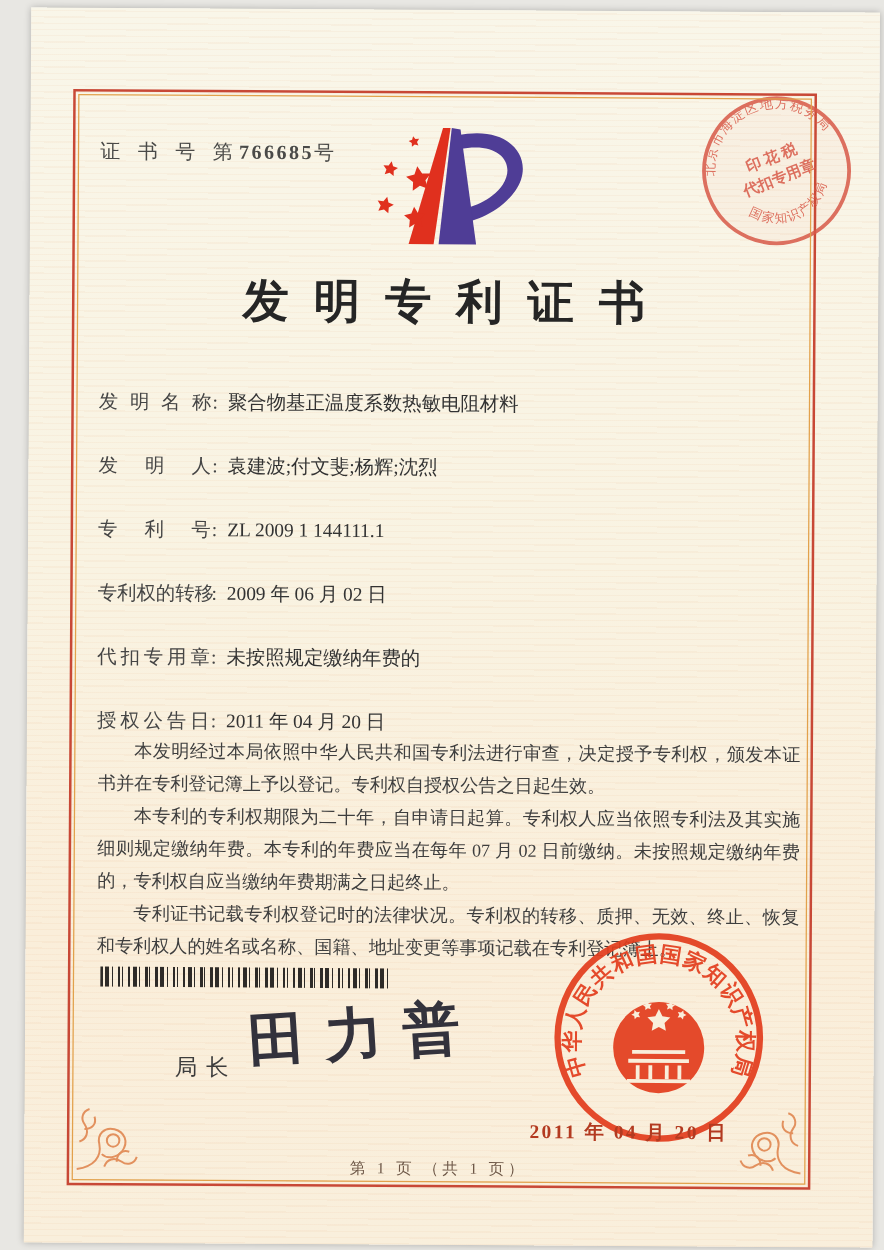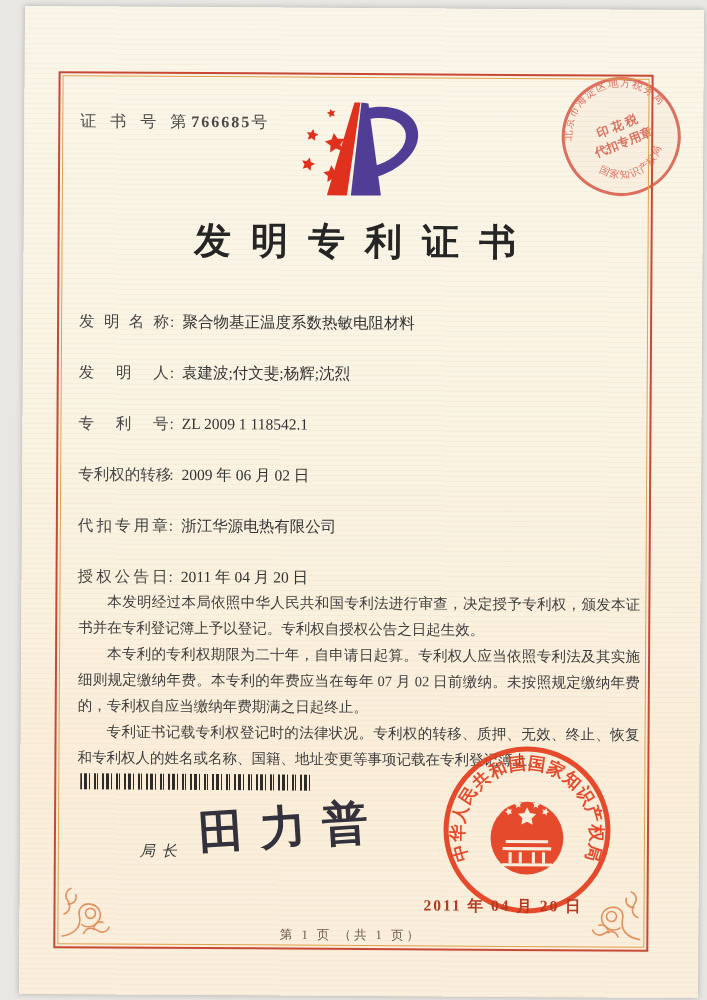--- a/index.html
+++ b/index.html
@@ -23,21 +23,21 @@
   .field .lbl{display:inline-block;width:90px;text-align:justify;text-align-last:justify;color:#454545;font-family:Liberation Serif, serif;}
   .field .sep{padding:0 8px 0 1px;color:#454545;}
   .field .val{color:#333;}
   .paras{position:absolute;left:21px;top:515px;width:562px;font-size:14.5px;
     line-height:26px;text-align:justify;color:#3e3e3e;}
   .paras p{margin:0;text-indent:2em;}
   .barcode{position:absolute;left:24px;top:700px;width:232px;height:16px;
     background:repeating-linear-gradient(90deg,#2e2b28 0 2px,transparent 2px 4px,#2e2b28 4px 7px,
     transparent 7px 9px,#2e2b28 9px 10px,transparent 10px 14px,#2e2b28 14px 16px,transparent 16px 17px,
     #2e2b28 17px 18px,transparent 18px 22px);}
-  .sig-title{position:absolute;left:84px;top:768px;font-size:15px;letter-spacing:7px;color:#3c3c3c;font-style:italic;}
+  .sig-title{position:absolute;left:84px;top:768px;font-size:18px;letter-spacing:7px;color:#3c3c3c;}
   .sig-name{position:absolute;left:142px;top:722px;font-size:46px;font-weight:bold;
     letter-spacing:16px;color:#33323c;transform:rotate(-4deg);}
   .seal{position:absolute;left:385px;top:668px;width:172px;height:172px;opacity:.92;}
   .seal-date{position:absolute;left:368px;top:820px;font-size:15.5px;letter-spacing:2px;color:#b33a20;font-weight:600;}
   .stamp{position:absolute;left:495px;top:-6px;width:132px;height:132px;transform:rotate(-22deg);opacity:.85;}
   .footer{position:absolute;left:0;right:0;top:852px;text-align:center;
     font-size:12.5px;letter-spacing:3px;color:#6d5747;}
   .orn{position:absolute;bottom:4px;opacity:.8;}
   .orn-r{right:4px;}
   .orn-l{left:4px;transform:scaleX(-1);}
@@ -90,27 +90,27 @@
       <div class="title">发明专利证书</div>
 
       <div class="fields">
         <div class="field">
           <span class="lbl">发明名称</span><span class="sep">:</span><span class="val">聚合物基正温度系数热敏电阻材料</span>
         </div>
         <div class="field">
           <span class="lbl">发明人</span><span class="sep">:</span><span class="val">袁建波;付文斐;杨辉;沈烈</span>
         </div>
         <div class="field">
-          <span class="lbl">专利号</span><span class="sep">:</span><span class="val">ZL 2009 1 118542.1</span>
+          <span class="lbl">专利号</span><span class="sep">:</span><span class="val">ZL 2009 1 144111.1</span>
         </div>
         <div class="field">
           <span class="lbl">专利权的转移</span><span class="sep">:</span><span class="val">2009 年 06 月 02 日</span>
         </div>
         <div class="field">
-          <span class="lbl">代扣专用章</span><span class="sep">:</span><span class="val">浙江华源电热有限公司</span>
+          <span class="lbl">代扣专用章</span><span class="sep">:</span><span class="val">未按照规定缴纳年费的</span>
         </div>
         <div class="field">
           <span class="lbl">授权公告日</span><span class="sep">:</span><span class="val">2011 年 04 月 20 日</span>
         </div>
       </div>
 
       <div class="paras">
         <p>本发明经过本局依照中华人民共和国专利法进行审查，决定授予专利权，颁发本证书并在专利登记簿上予以登记。专利权自授权公告之日起生效。</p>
         <p>本专利的专利权期限为二十年，自申请日起算。专利权人应当依照专利法及其实施细则规定缴纳年费。本专利的年费应当在每年 07 月 02 日前缴纳。未按照规定缴纳年费的，专利权自应当缴纳年费期满之日起终止。</p>
         <p>专利证书记载专利权登记时的法律状况。专利权的转移、质押、无效、终止、恢复和专利权人的姓名或名称、国籍、地址变更等事项记载在专利登记簿上。</p>

